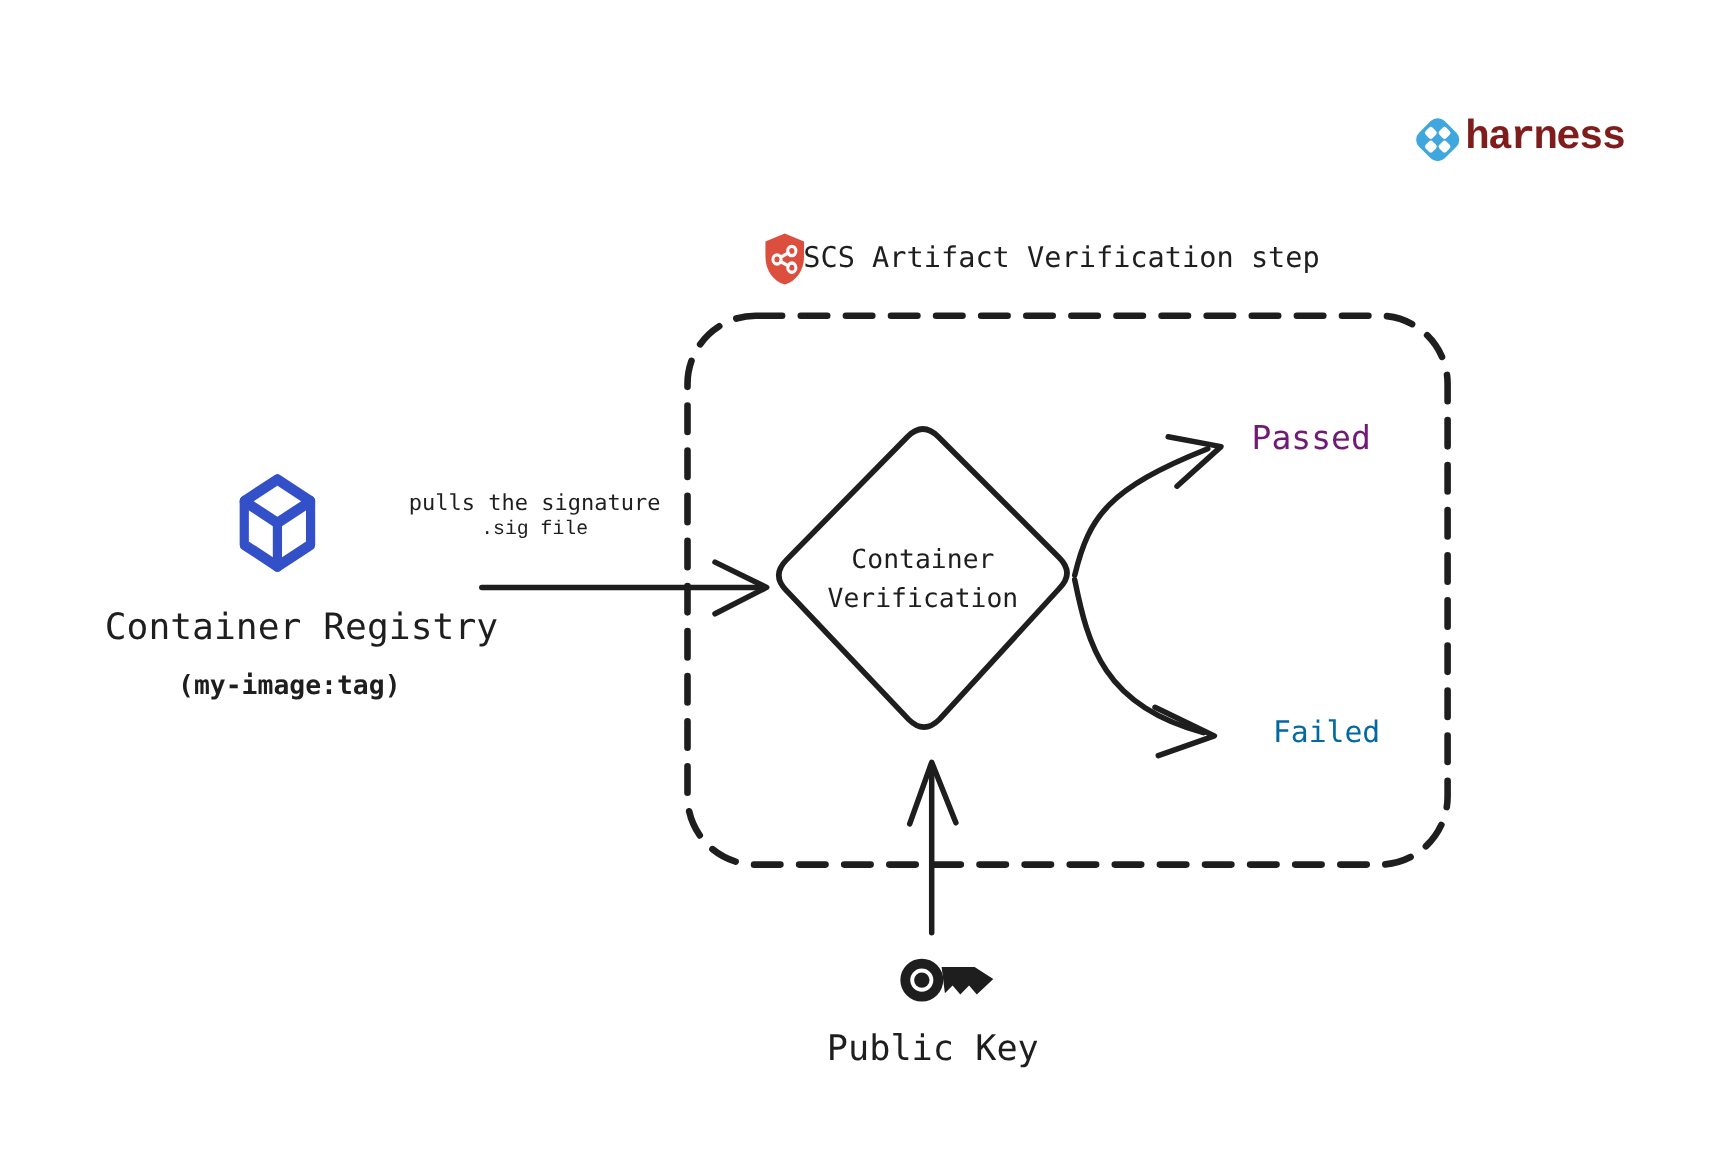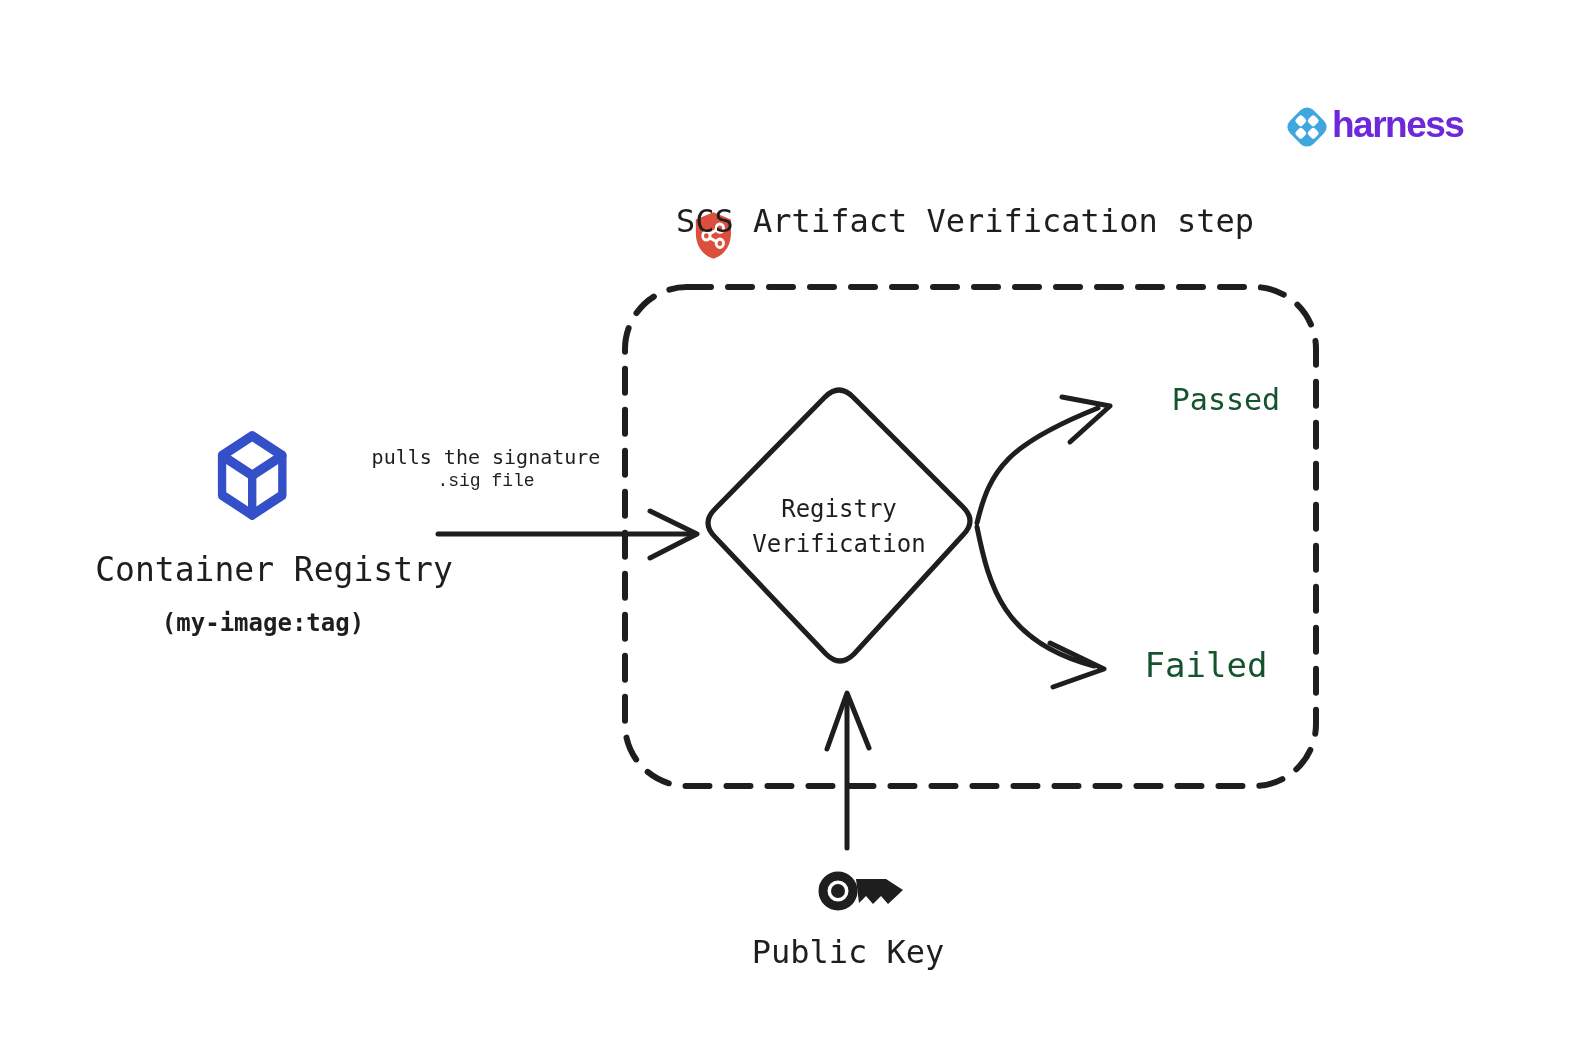--- a/index.html
+++ b/index.html
@@ -2,34 +2,34 @@
 <html><head>
 <meta charset="utf-8">
 <style>
   html,body{margin:0;padding:0;background:#ffffff;}
   .canvas{
     position:relative;width:1576px;height:1062px;background:#ffffff;
     font-family:"DejaVu Sans Mono", monospace;color:#1e1e1e;overflow:hidden;
   }
   .layer{position:absolute;left:0;top:0;width:1576px;height:1062px;}
   .t{position:absolute;transform:translate(-50%,-50%);white-space:nowrap;line-height:1.1;}
-  .title-header{left:965px;top:222px;font-size:32px;}
+  .title-header{left:965px;top:235px;font-size:26px;}
   .diamond-l1{left:839px;top:509px;font-size:24px;}
   .diamond-l2{left:839px;top:544px;font-size:24px;text-align:center;}
   .registry-title{left:247px;top:570px;font-size:33px;margin-left:27px;}
   .registry-sub{left:263px;top:623px;font-size:24px;font-weight:bold;}
   .pull-l1{left:486px;top:457px;font-size:20px;}
   .pull-l2{left:486px;top:482px;font-size:18px;font-family:Liberation Mono, monospace;}
-  .passed{left:1226px;top:399px;font-size:30px;color:#14532d;}
-  .failed{left:1206px;top:666px;font-size:34px;color:#14532d;}
+  .passed{left:1192px;top:399px;font-size:30px;color:#701a75;}
+  .failed{left:1206px;top:666px;font-size:27px;color:#0369a1;}
   .public-key{left:848px;top:953px;font-size:32px;text-align:right;}
   .wordmark{
     position:absolute;left:1332px;top:126px;transform:translateY(-52%);
-    font-family:Liberation Sans, sans-serif;font-weight:700;font-size:37px;
-    letter-spacing:-1.5px;color:#6d28d9;white-space:nowrap;
+    font-family:Liberation Mono, monospace;font-weight:700;font-size:37px;
+    letter-spacing:-1.5px;color:#7f1d1d;white-space:nowrap;
   }
 </style>
 </head>
 <body>
 
 <div class="canvas">
 
   <svg class="layer" width="1576" height="1062" viewBox="0 0 1576 1062" xmlns="http://www.w3.org/2000/svg">
 
     <rect x="625" y="287" width="691" height="499" rx="62" fill="none" stroke="#1e1e1e" stroke-width="6" stroke-dasharray="24 17" stroke-linecap="round"></rect>
@@ -86,21 +86,21 @@
         <rect x="4.3" y="-4.5" width="9" height="9" rx="2.4"></rect>
         <rect x="-4.5" y="4.3" width="9" height="9" rx="2.4"></rect>
       </g>
     </g>
   </svg>
 
   <div class="wordmark">harness</div>
 
   <div class="t title-header">SCS Artifact Verification step</div>
 
-  <div class="t diamond-l1">Registry</div>
+  <div class="t diamond-l1">Container</div>
   <div class="t diamond-l2">Verification</div>
 
   <div class="t registry-title">Container Registry</div>
   <div class="t registry-sub">(my-image:tag)</div>
 
   <div class="t pull-l1">pulls the signature</div>
   <div class="t pull-l2">.sig file</div>
 
   <div class="t passed">Passed</div>
   <div class="t failed">Failed</div>

